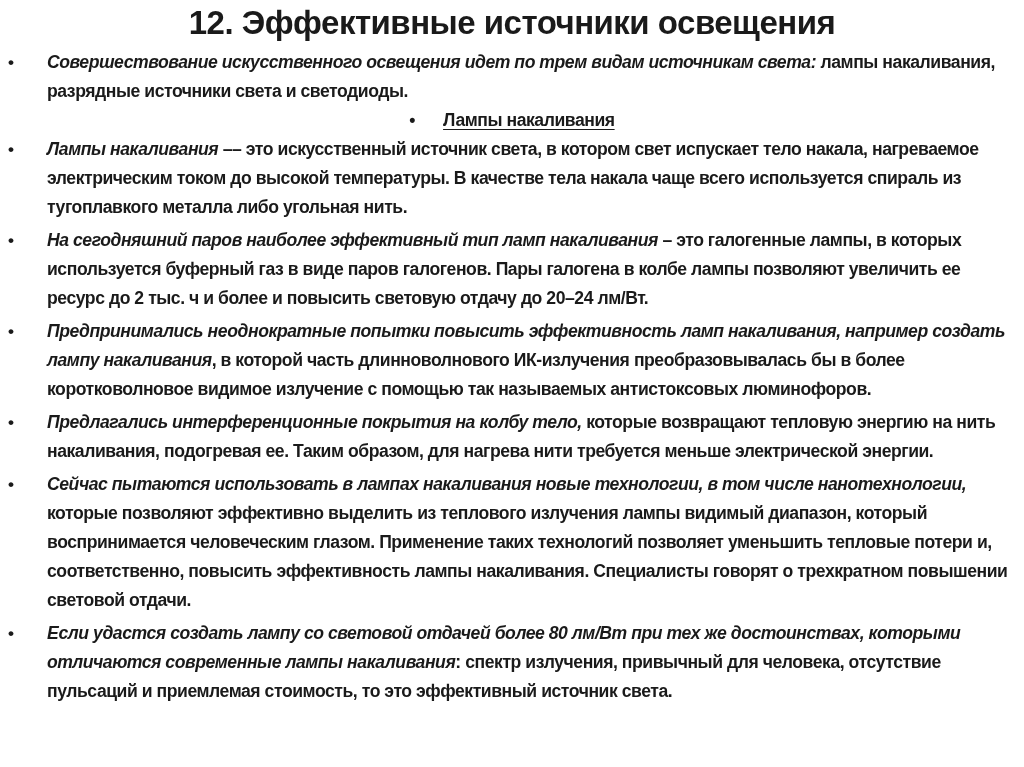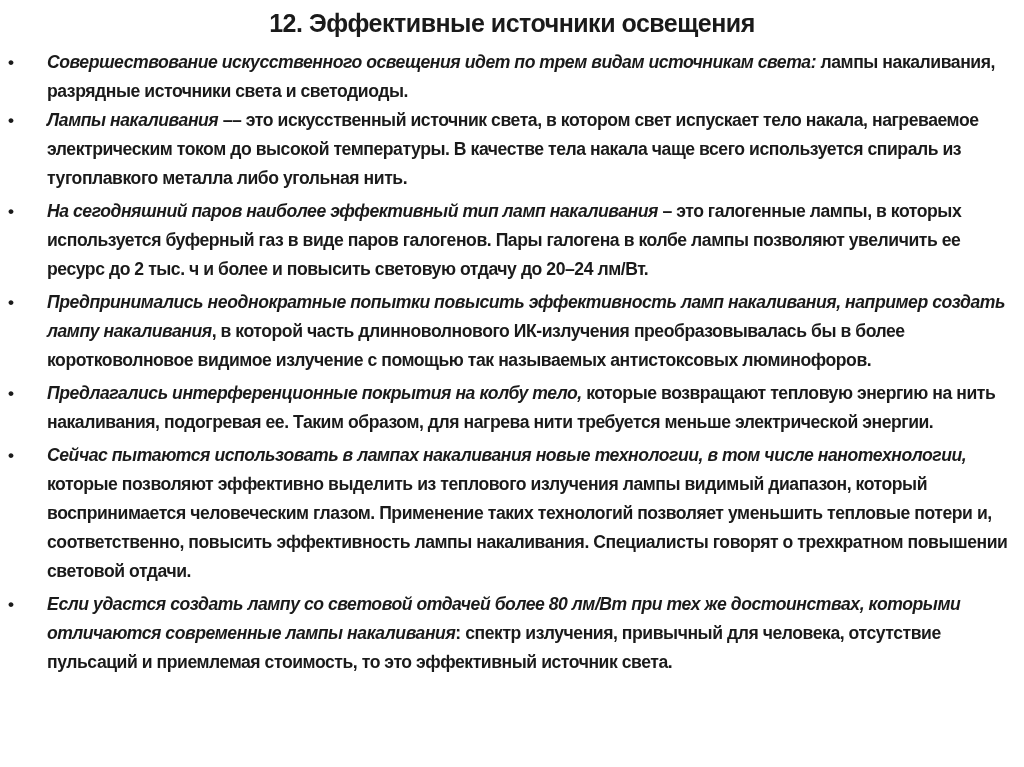--- a/index.html
+++ b/index.html
@@ -1,19 +1,19 @@
 <!DOCTYPE html>
 <html><head>
 <meta charset="utf-8">
 <style>
   html, body { margin: 0; padding: 0; background: #ffffff; }
   body { width: 1024px; height: 767px; overflow: hidden; position: relative;
          font-family: "Liberation Sans", "DejaVu Sans", sans-serif; color: #1a1a1a; }
   .title { position: absolute; top: 6px; left: 0; width: 1024px; text-align: center;
-           font-size: 25px; font-weight: bold; letter-spacing: -0.5px; line-height: 34px; }
+           font-size: 33px; font-weight: bold; letter-spacing: -0.5px; line-height: 34px; }
   .bullets { position: absolute; left: 0; top: 48px; width: 1024px; }
   .item { position: relative; padding-left: 47px; padding-right: 8px;
           font-size: 17.6px; font-weight: bold; line-height: 29px; letter-spacing: -0.45px; }
   .item .dot { position: absolute; left: 8px; top: 0; font-size: 17px; }
   .lead { font-style: italic; text-decoration-thickness: 1.5px;
           text-underline-offset: 3px; }
   .sub { text-align: center; padding: 0; }
   .sub .dot-inline { margin-right: 28px; }
   .sub .u { text-decoration: underline; text-underline-offset: 3px; }
   .gap { height: 4px; }
@@ -23,20 +23,23 @@
 
 <div class="title">12. Эффективные источники освещения</div>
 
 <div class="bullets">
 
   <div class="item">
     <span class="dot">•</span>
     <span class="lead">Совершествование искусственного освещения идет по трем видам источникам света:</span><span> лампы накаливания, разрядные источники света и светодиоды.</span>
   </div>
 
+  <div class="item sub">
+    <span class="dot-inline">•</span><span class="u">Лампы накаливания</span>
+  </div>
 
   <div class="item">
     <span class="dot">•</span>
     <span class="lead">Лампы накаливания </span><span>–– это искусственный источник света, в котором свет испускает тело накала, нагреваемое электрическим током до высокой температуры. В качестве тела накала чаще всего используется спираль из тугоплавкого металла либо угольная нить.</span>
   </div>
   <div class="gap"></div>
 
   <div class="item">
     <span class="dot">•</span>
     <span class="lead">На сегодняшний паров наиболее эффективный тип ламп накаливания </span><span>– это галогенные лампы, в которых используется буферный газ в виде паров галогенов. Пары галогена в колбе лампы позволяют увеличить ее ресурс до 2 тыс. ч и более и повысить световую отдачу до 20–24 лм/Вт.</span>

